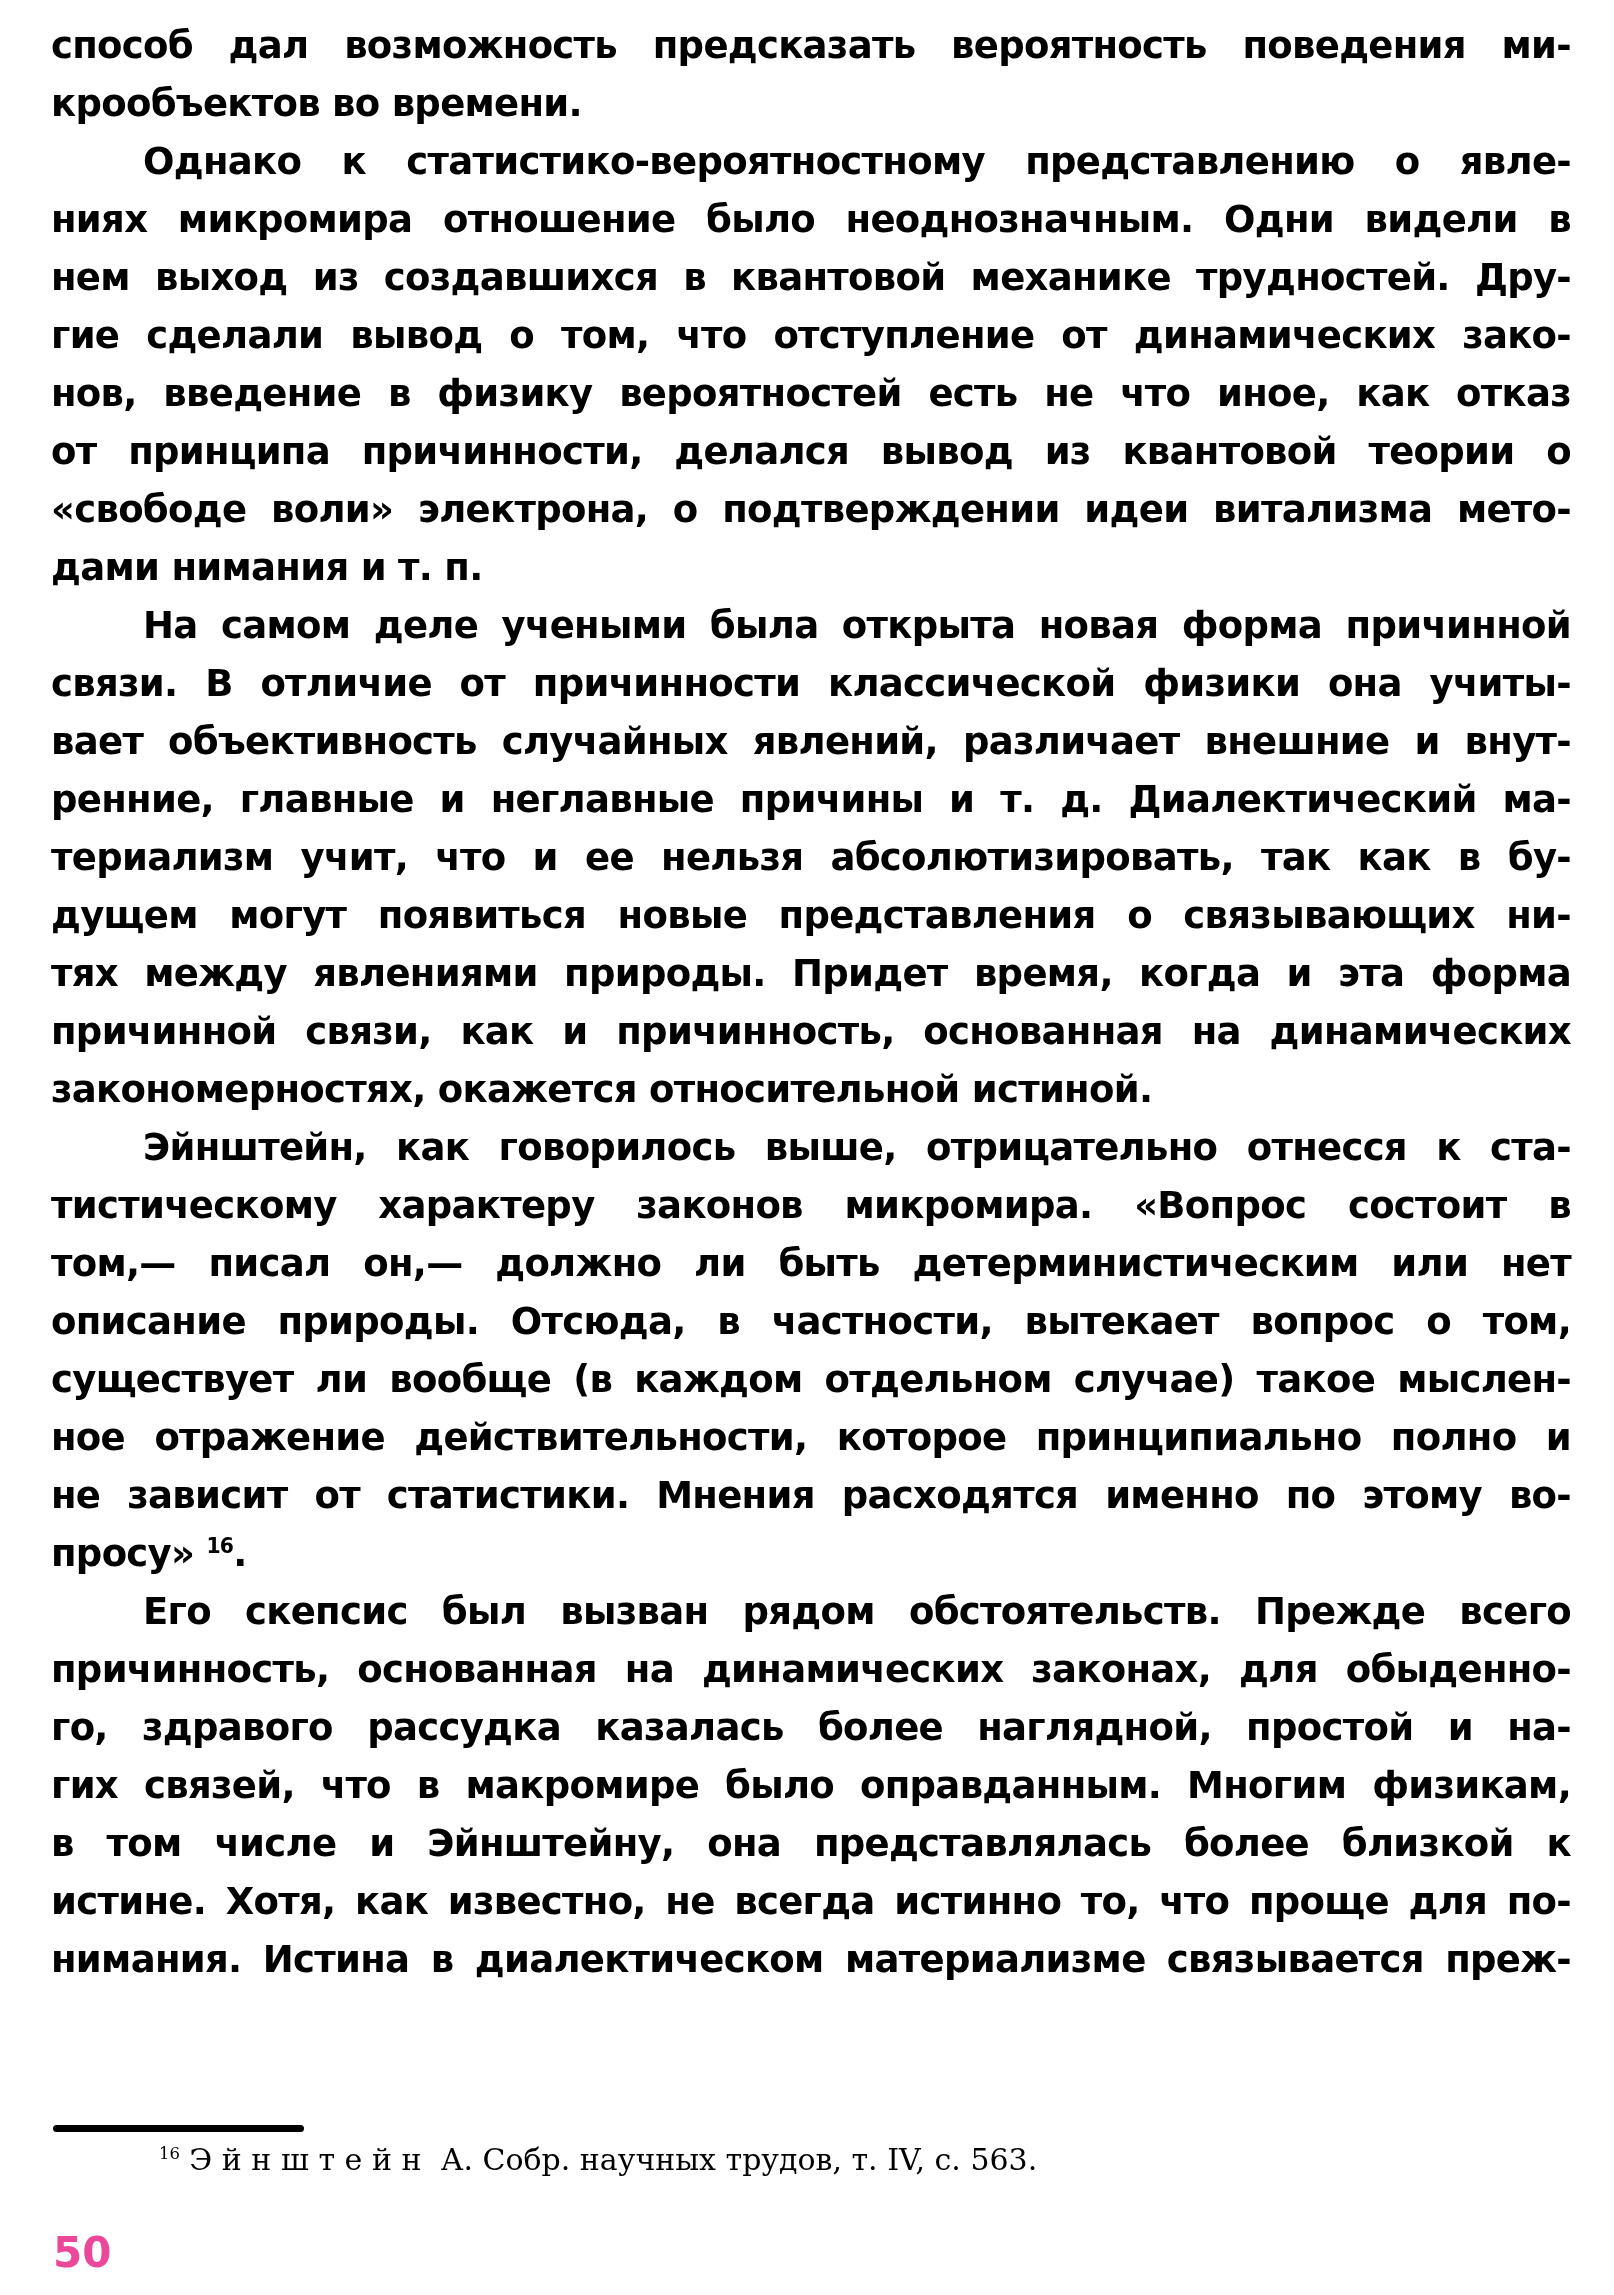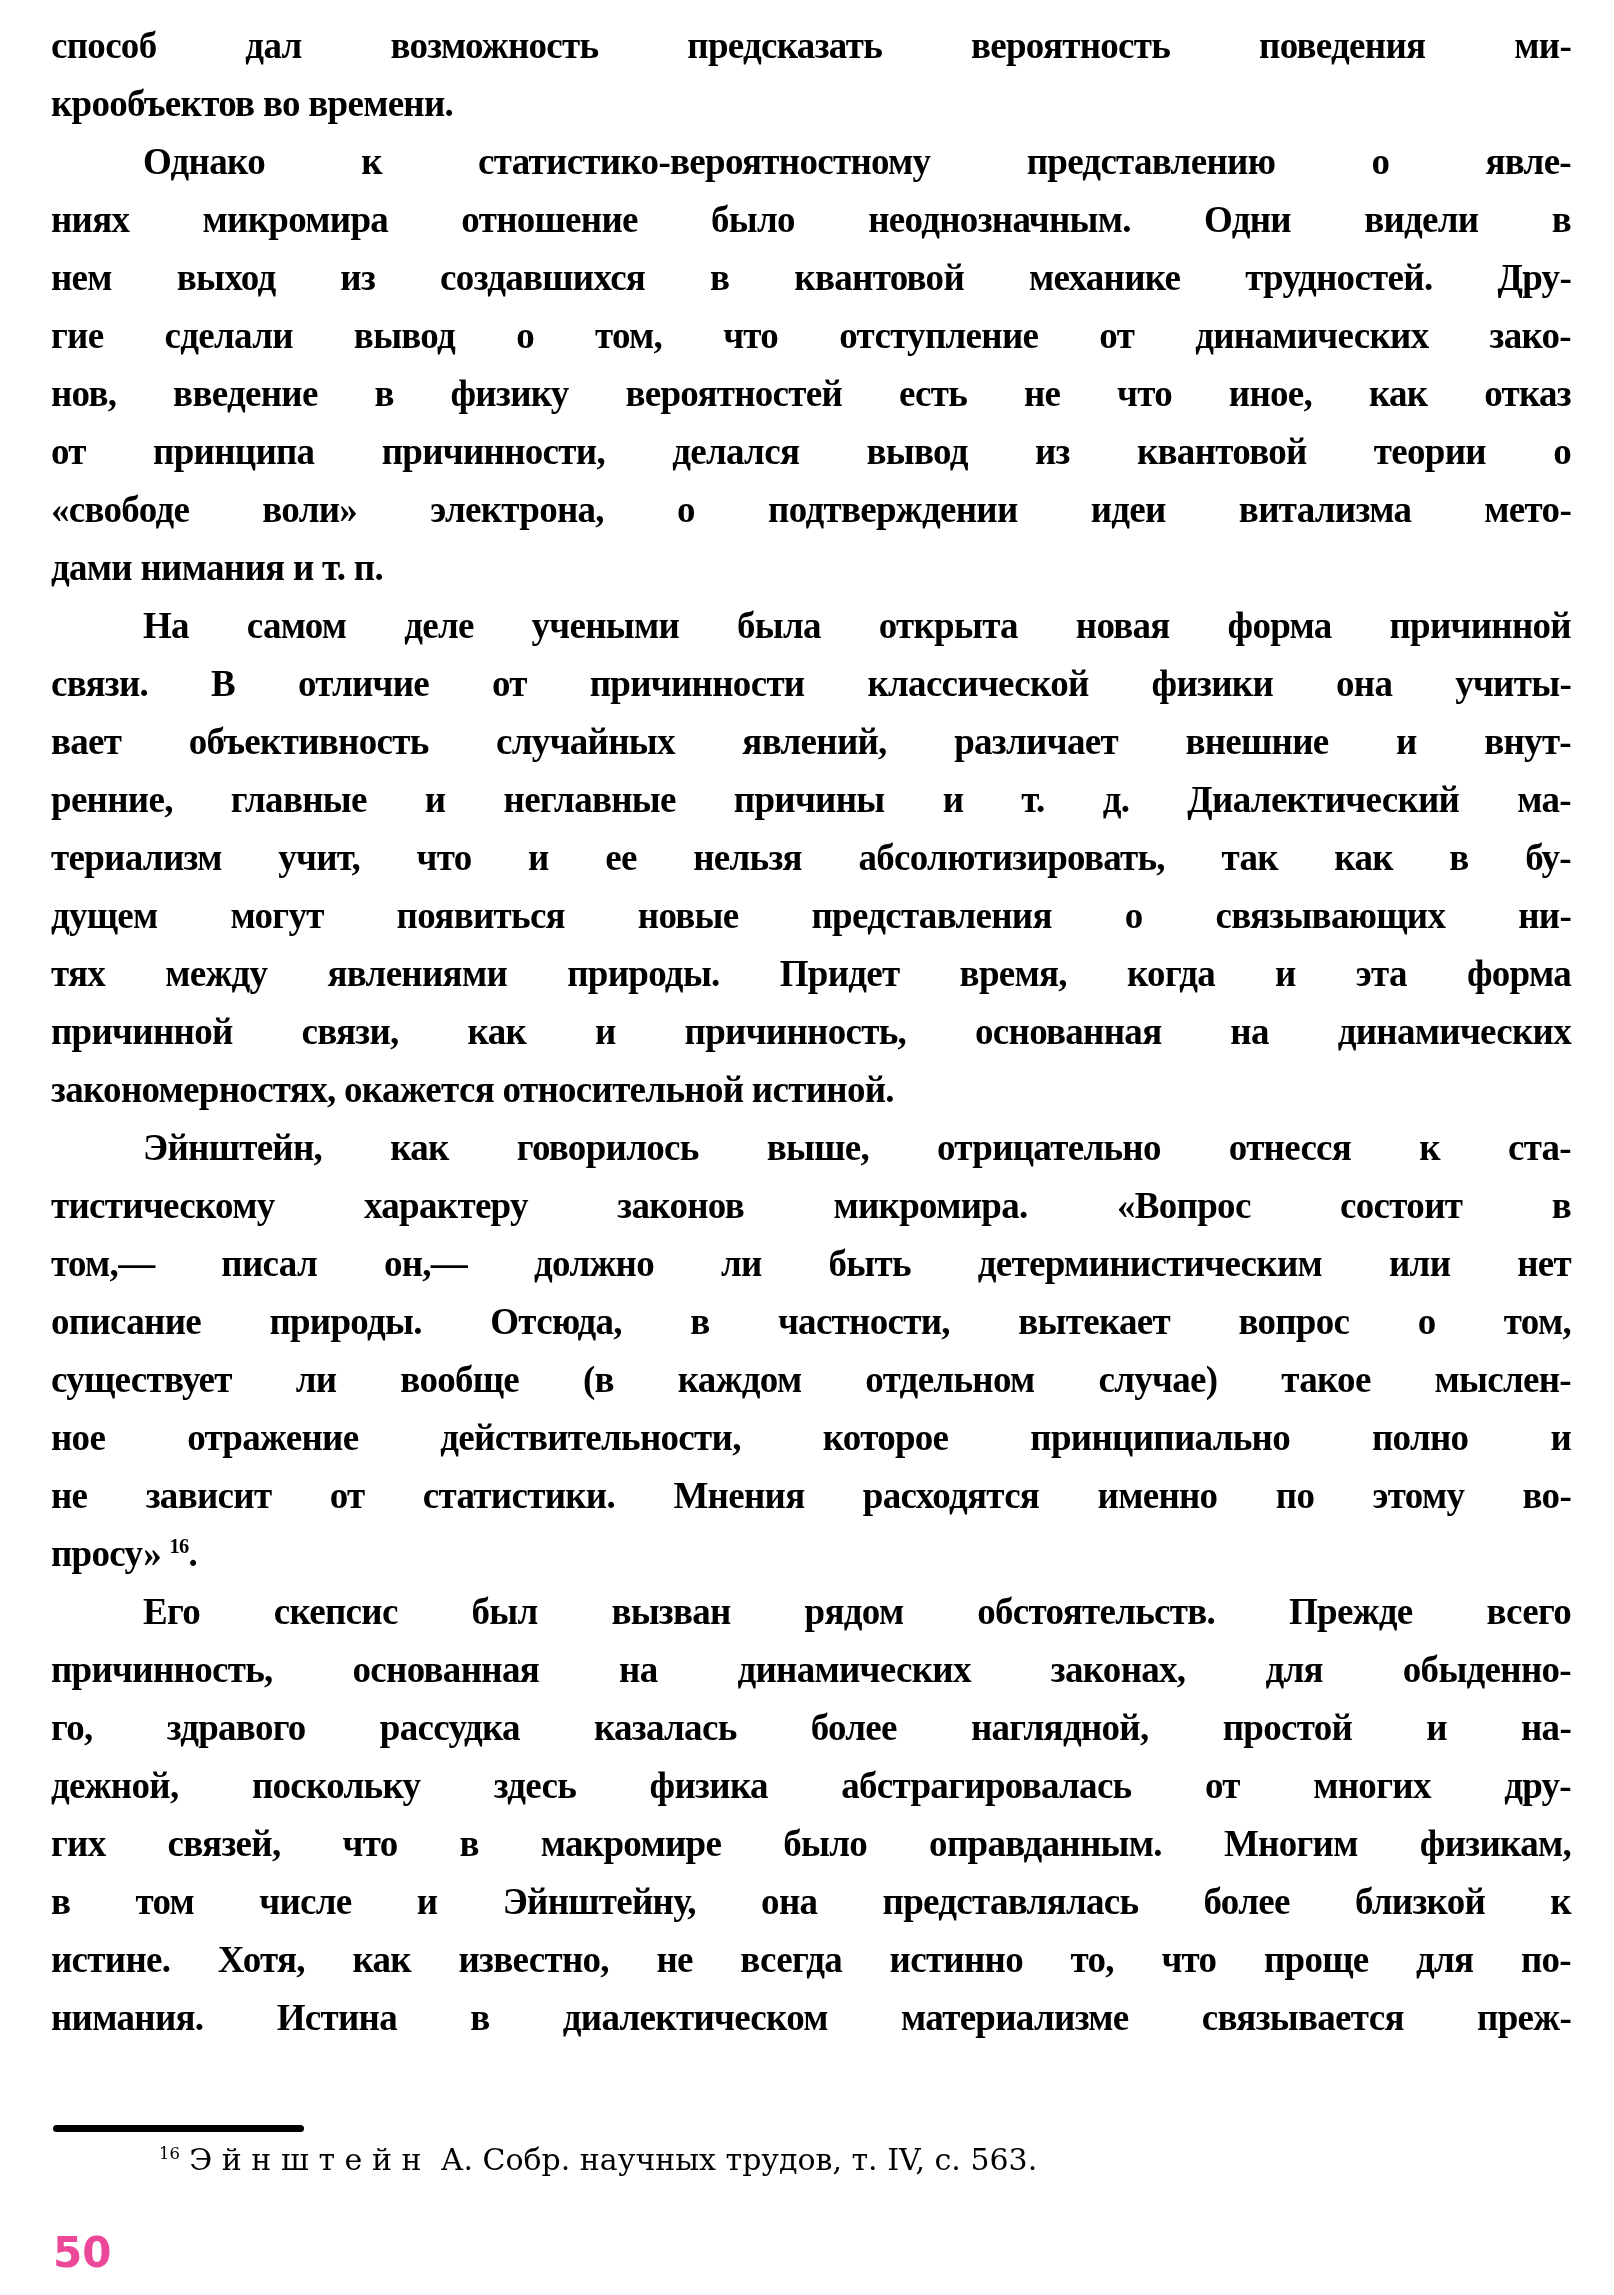--- a/index.html
+++ b/index.html
@@ -23,21 +23,20 @@
   .line {
     height: 58px;
     line-height: 58px;
     font-size: 37px;
     font-weight: bold;
     letter-spacing: -0.7px;
     color: #000;
     text-align: justify;
     text-align-last: justify;
     overflow: visible;
-    font-family: Liberation Serif, serif;
   }
   .line.last {
     text-align: left;
     text-align-last: left;
   }
   .line.indent { padding-left: 92px; }
   .sup {
     font-size: 0.55em;
     vertical-align: super;
     line-height: 0;
@@ -105,21 +104,20 @@
       <div class="line">тистическому характеру законов микромира. «Вопрос состоит в</div>
       <div class="line">том,— писал он,— должно ли быть детерминистическим или нет</div>
       <div class="line">описание природы. Отсюда, в частности, вытекает вопрос о том,</div>
       <div class="line">существует ли вообще (в каждом отдельном случае) такое мыслен-</div>
       <div class="line">ное отражение действительности, которое принципиально полно и</div>
       <div class="line">не зависит от статистики. Мнения расходятся именно по этому во-</div>
       <div class="line last">просу» <span class="sup">16</span>.</div>
       <div class="line indent">Его скепсис был вызван рядом обстоятельств. Прежде всего</div>
       <div class="line">причинность, основанная на динамических законах, для обыденно-</div>
       <div class="line">го, здравого рассудка казалась более наглядной, простой и на-</div>
-      <div class="line">дежной, поскольку здесь физика абстрагировалась от многих дру-</div>
       <div class="line">гих связей, что в макромире было оправданным. Многим физикам,</div>
       <div class="line">в том числе и Эйнштейну, она представлялась более близкой к</div>
       <div class="line">истине. Хотя, как известно, не всегда истинно то, что проще для по-</div>
       <div class="line">нимания. Истина в диалектическом материализме связывается преж-</div>
     </div>
 
   <div class="footnote-rule"></div>
 
   <div class="footnote"><span class="fn-marker">16</span><span class="fn-author">Эйнштейн</span><span> <span>А. Собр. научных трудов, т. IV, с. 563.</span></span></div>
 

